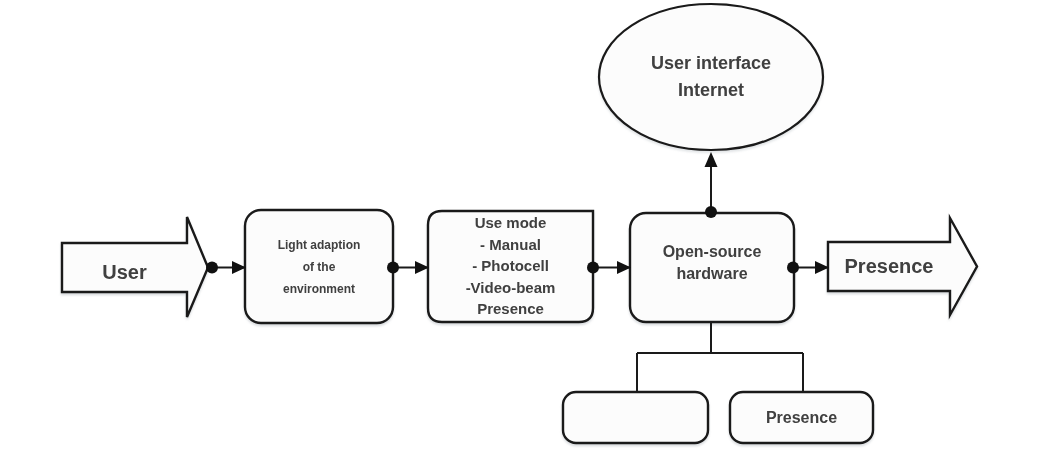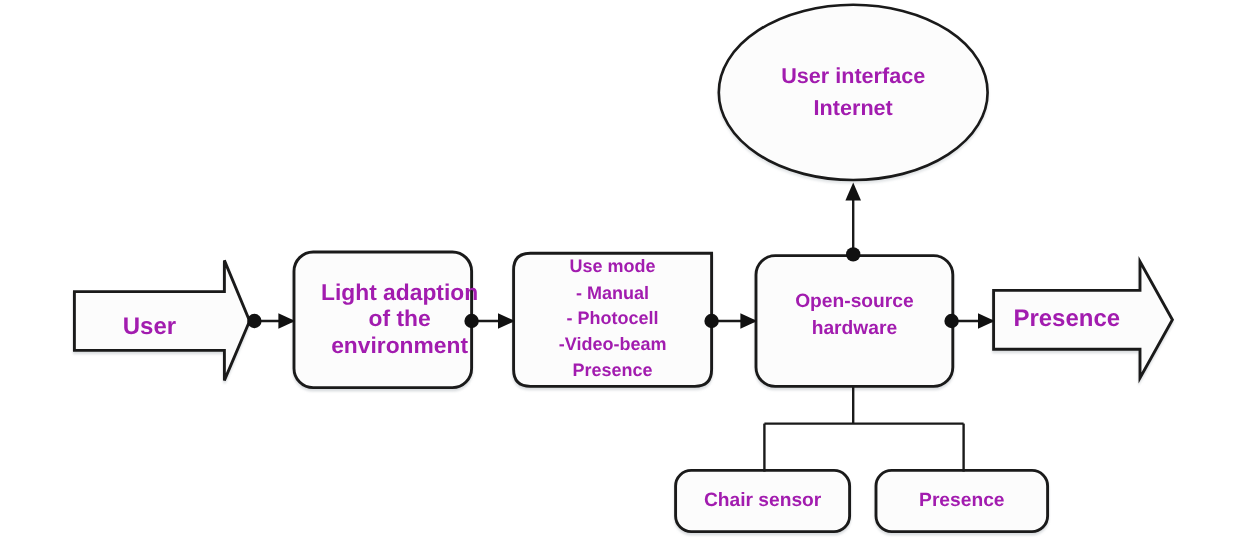--- a/index.html
+++ b/index.html
@@ -40,26 +40,26 @@
   }
   .dot  { fill: #111111; }
   .ah   { fill: #111111; }
   .label {
     position: absolute;
     display: flex;
     align-items: center;
     justify-content: center;
     text-align: center;
     font-weight: 700;
-    color: #a21caf;
+    color: #404040;
     white-space: pre-line;
     pointer-events: none;
   }
   .lbl-user      { left: 62px;  top: 243px; width: 125px; height: 59px;  font-size: 20px; }
-  .lbl-box1      { left: 245px; top: 210px; width: 148px; height: 113px; font-size: 19px; line-height: 22px; padding-left: 14px; }
+  .lbl-box1      { left: 245px; top: 210px; width: 148px; height: 113px; font-size: 12px; line-height: 22px; }
   .lbl-box2      { left: 428px; top: 210px; width: 165px; height: 112px; font-size: 15px; line-height: 21.5px; border-radius: 14px; }
   .lbl-box3      { left: 630px; top: 213px; width: 164px; height: 99px; font-size: 16px; line-height: 22px; }
   .lbl-ellipse   { left: 599px; top: 4px;   width: 224px; height: 146px; font-size: 18px; line-height: 27px; }
   .lbl-actuators { left: 828px; top: 242px; width: 122px; height: 49px;  font-size: 20px; }
   .lbl-chair     { left: 563px; top: 392px; width: 145px; height: 51px;  font-size: 16px; }
   .lbl-photocell { left: 730px; top: 392px; width: 143px; height: 51px;  font-size: 16px; }
 </style>
 </head>
 <body>
 
@@ -106,16 +106,15 @@
   <div class="label lbl-box2">Use mode
 - Manual
 - Photocell
 -Video-beam
 Presence</div>
   <div class="label lbl-box3">Open-source
 hardware</div>
   <div class="label lbl-ellipse">User interface
 Internet</div>
   <div class="label lbl-actuators">Presence</div>
-  <div class="label lbl-chair">Chair sensor</div>
   <div class="label lbl-photocell">Presence</div>
 
 </div>
 
 </body></html>

